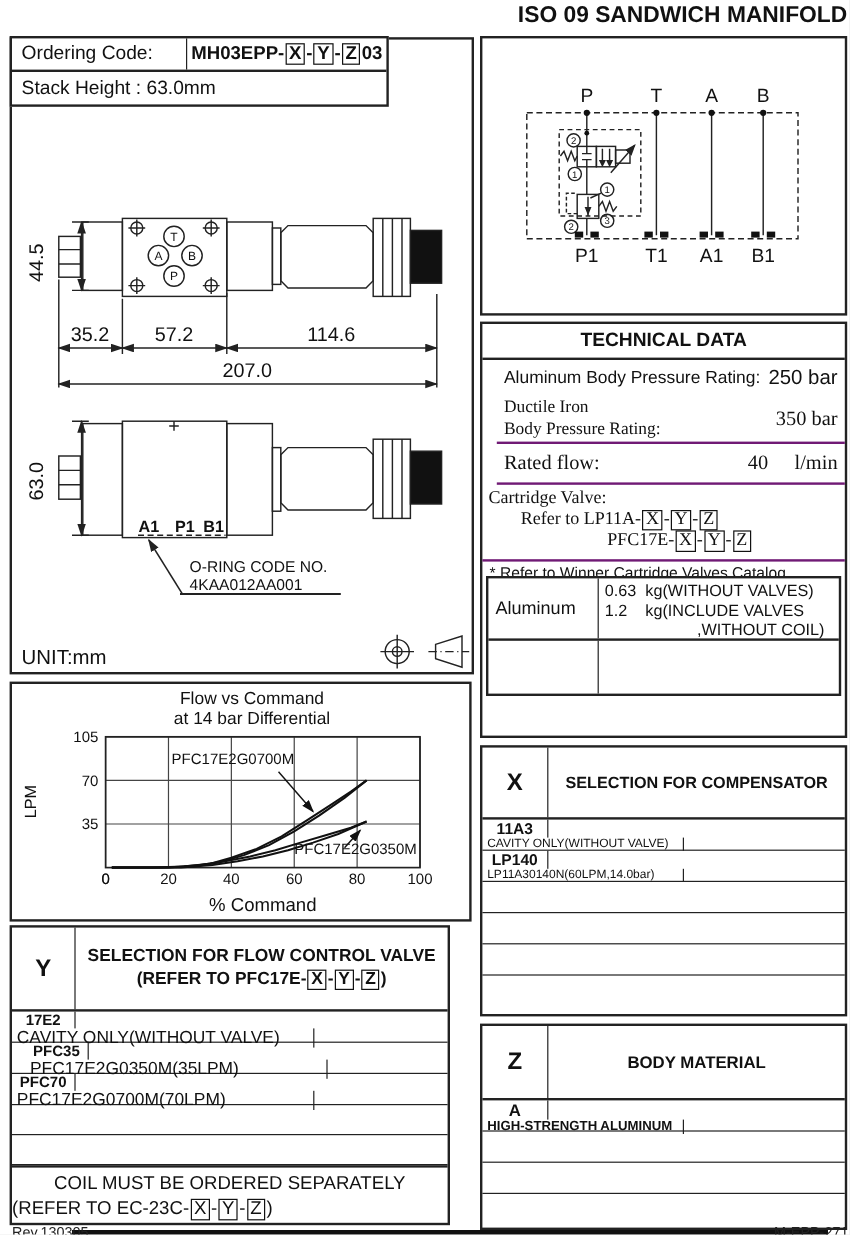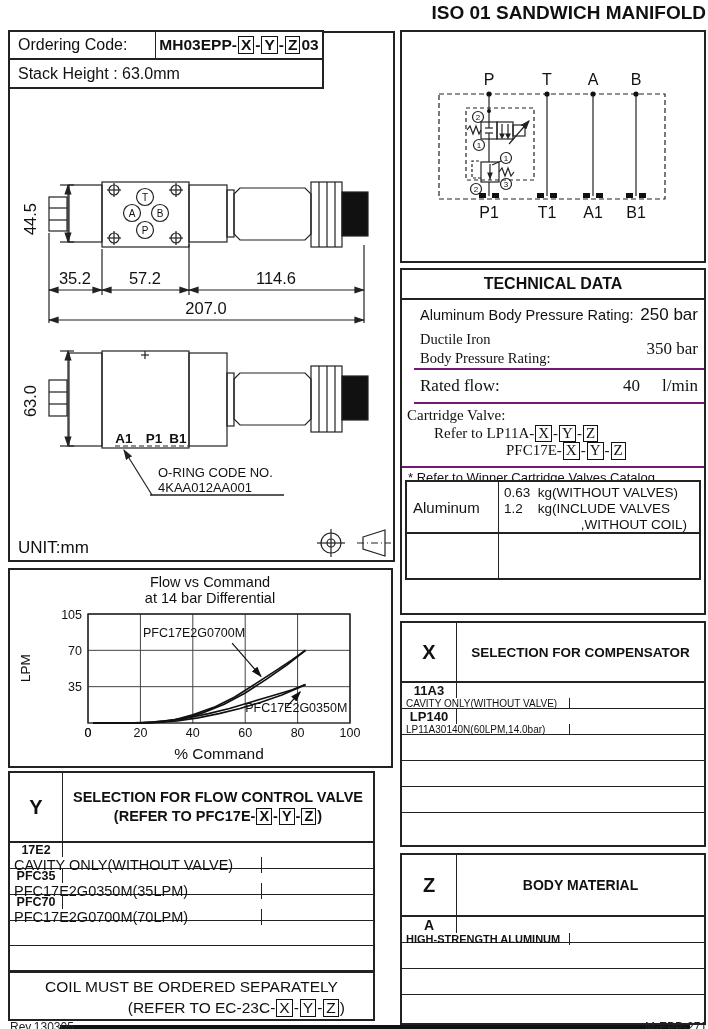--- a/index.html
+++ b/index.html
@@ -44,21 +44,21 @@
   .sc3{flex:1;}
   .coil{border-top:2px solid #222;font-size:15.5px;line-height:1.35;padding-top:4px;}
   .footer-txt{position:absolute;font-size:12px;color:#222;}
   svg text{font-family:"Liberation Sans",sans-serif;}
 </style>
 </head>
 <body>
 
 <div class="page">
 
-  <div class="doc-title">ISO 01 SANDWICH MANIFOLD</div>
+  <div class="doc-title">ISO 09 SANDWICH MANIFOLD</div>
 
   <div class="panel" style="left:8px;top:31px;width:387px;height:531px;">
 
     <svg class="abs" style="left:2px;top:112px;" width="385" height="192" viewBox="0 0 385 192">
       <defs>
         <marker id="ah" markerWidth="9" markerHeight="7" refX="8" refY="3" orient="auto-start-reverse">
           <path d="M0,0 L9,3 L0,6 Z" fill="#222"></path>
         </marker>
       </defs>
       <g stroke="#222" stroke-width="1.2" fill="none">
@@ -412,21 +412,21 @@
       <div class="sel-title" style="font-size:14.5px;line-height:1.3;">
         <div>SELECTION FOR FLOW CONTROL VALVE</div>
         <div><span>(REFER TO PFC17E-</span><span class="bx">X</span><span>-</span><span class="bx">Y</span><span>-</span><span class="bx">Z</span><span>)</span></div>
       </div>
     </div>
     <div class="sel-r" style="height:26px;">
       <div class="sc1" style="width:53px;font-size:12.5px;">17E2</div>
       <div class="sc2" style="width:252px;font-size:14.5px;">CAVITY ONLY(WITHOUT VALVE)</div>
       <div class="sc3"></div>
     </div>
-    <div class="sel-r" style="height:26px;">
+    <div class="sel-r" style="height:26px;padding-left:11px;">
       <div class="sc1" style="width:53px;font-size:12.5px;">PFC35</div>
       <div class="sc2" style="width:252px;font-size:14.5px;">PFC17E2G0350M(35LPM)</div>
       <div class="sc3"></div>
     </div>
     <div class="sel-r" style="height:26px;">
       <div class="sc1" style="width:53px;font-size:12.5px;">PFC70</div>
       <div class="sc2" style="width:252px;font-size:14.5px;">PFC17E2G0700M(70LPM)</div>
       <div class="sc3"></div>
     </div>
     <div class="sel-r" style="height:25px;">
@@ -434,21 +434,21 @@
         <div class="sc2" style="width:252px;"></div>
         <div class="sc3"></div>
       </div>
     <div class="sel-r" style="height:25px;">
         <div class="sc1" style="width:53px;"></div>
         <div class="sc2" style="width:252px;"></div>
         <div class="sc3"></div>
       </div>
     <div class="coil">
       <div style="text-align:center;">COIL MUST BE ORDERED SEPARATELY</div>
-      <div style="text-align:right;padding-right:28px;"><span>(REFER TO EC-23C-</span><span class="bx">X</span><span>-</span><span class="bx">Y</span><span>-</span><span class="bx">Z</span><span>)</span></div>
+      <div style="text-align:left;padding-right:28px;"><span>(REFER TO EC-23C-</span><span class="bx">X</span><span>-</span><span class="bx">Y</span><span>-</span><span class="bx">Z</span><span>)</span></div>
     </div>
   </div>
 
   <div class="abs" style="left:60px;top:1025px;width:630px;height:4px;background:#111;"></div>
   <div class="footer-txt" style="left:10px;top:1020px;">Rev.130305</div>
   <div class="footer-txt" style="left:645px;top:1020px;">M-EPP-271</div>
 
 </div>
 
 </body></html>

